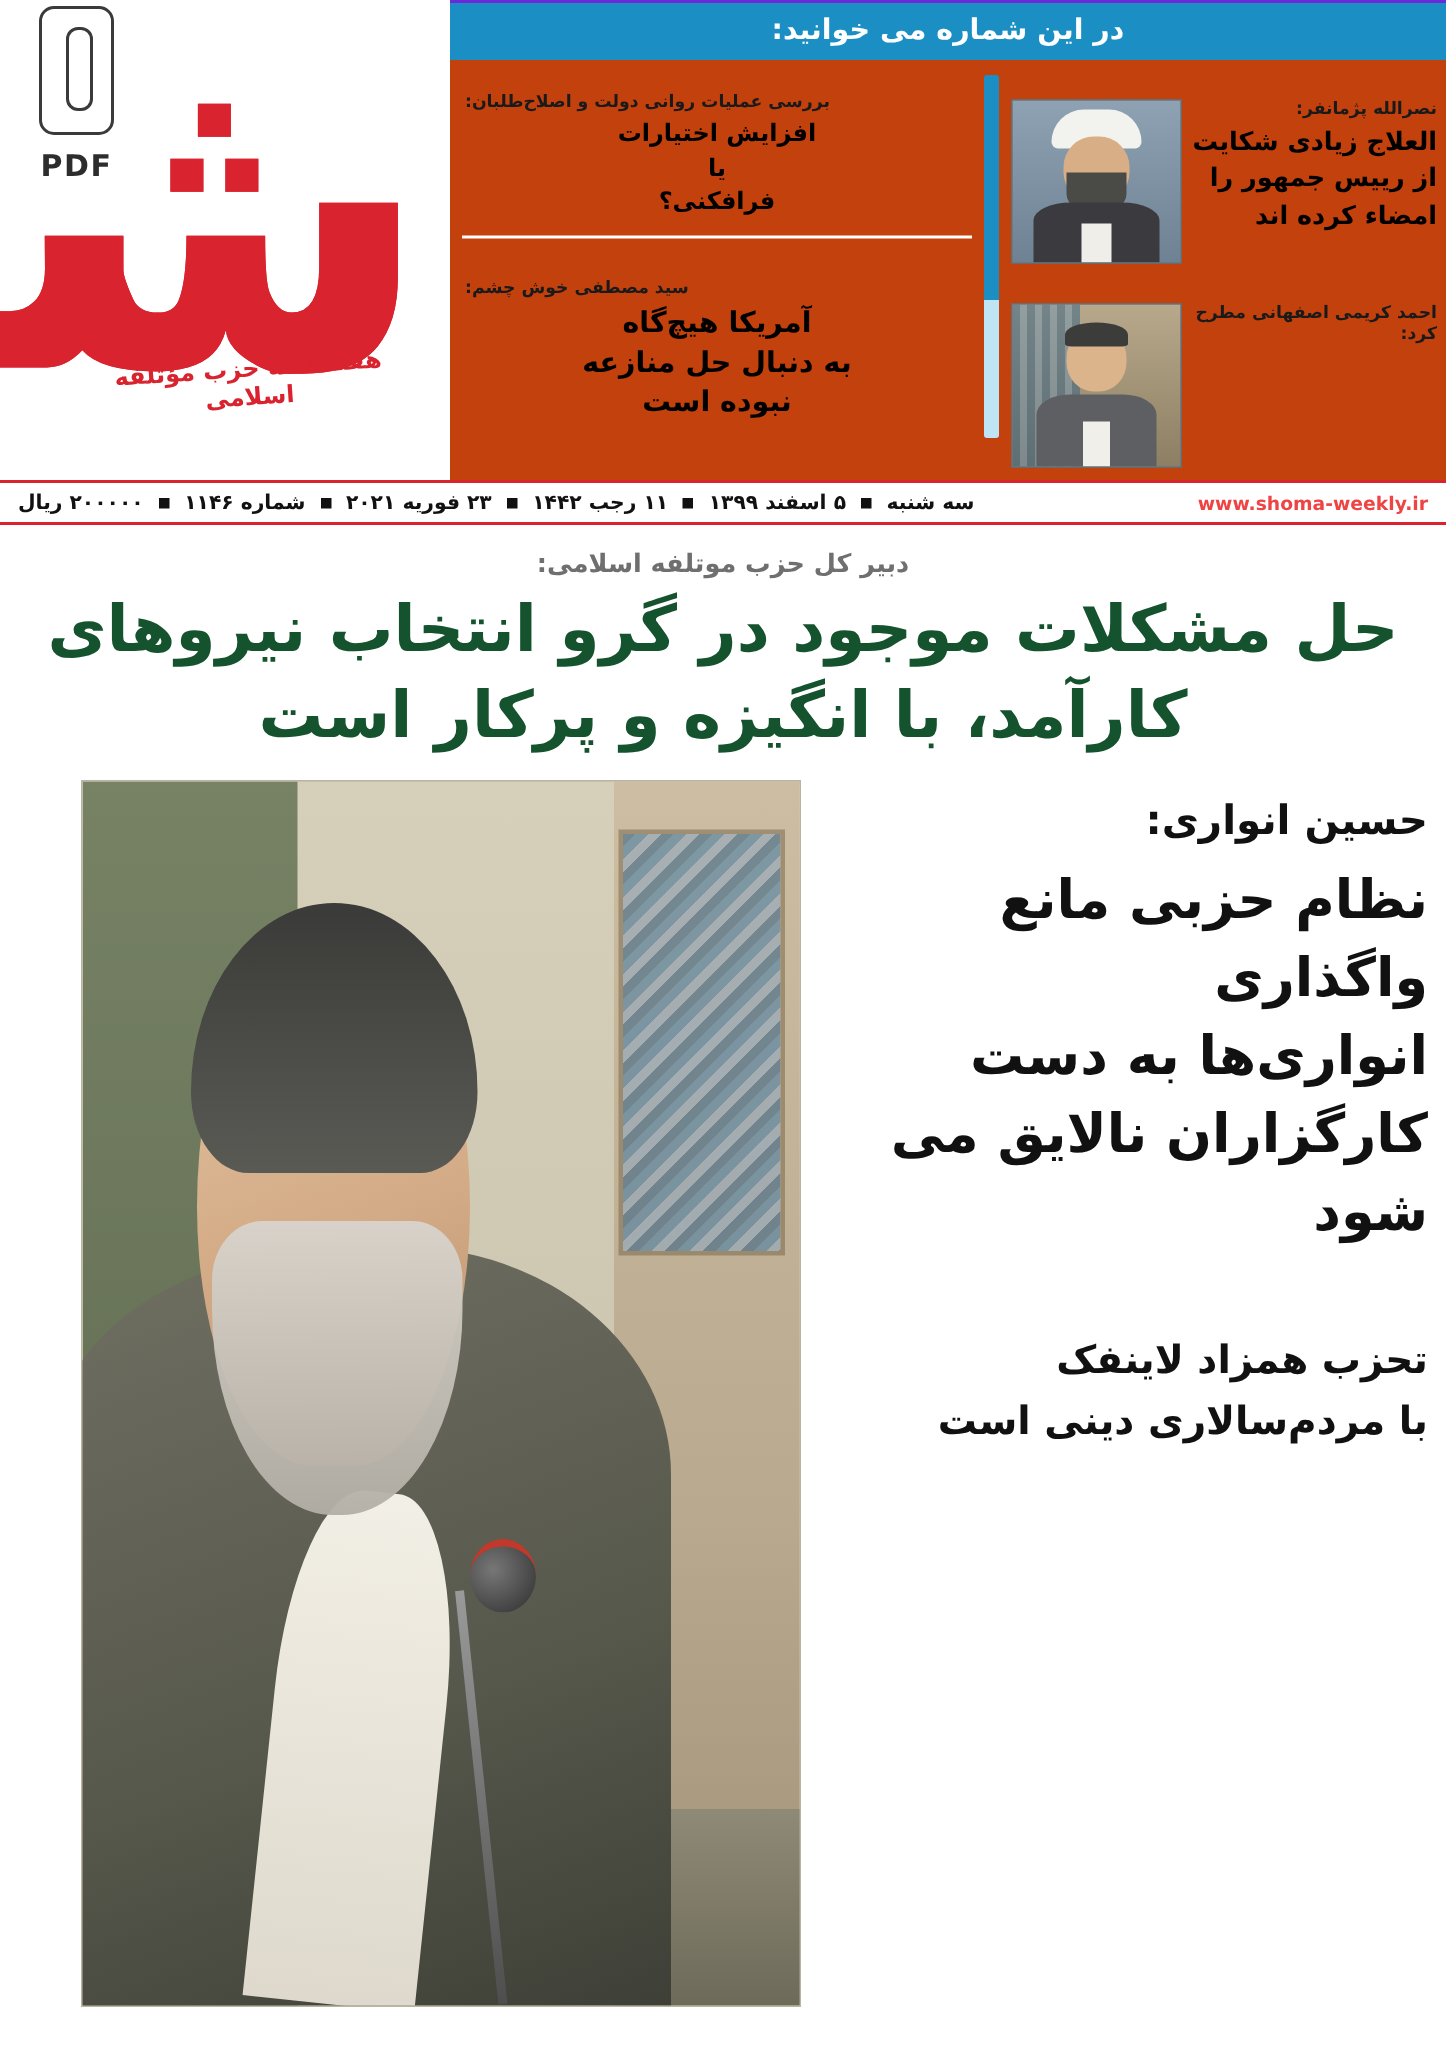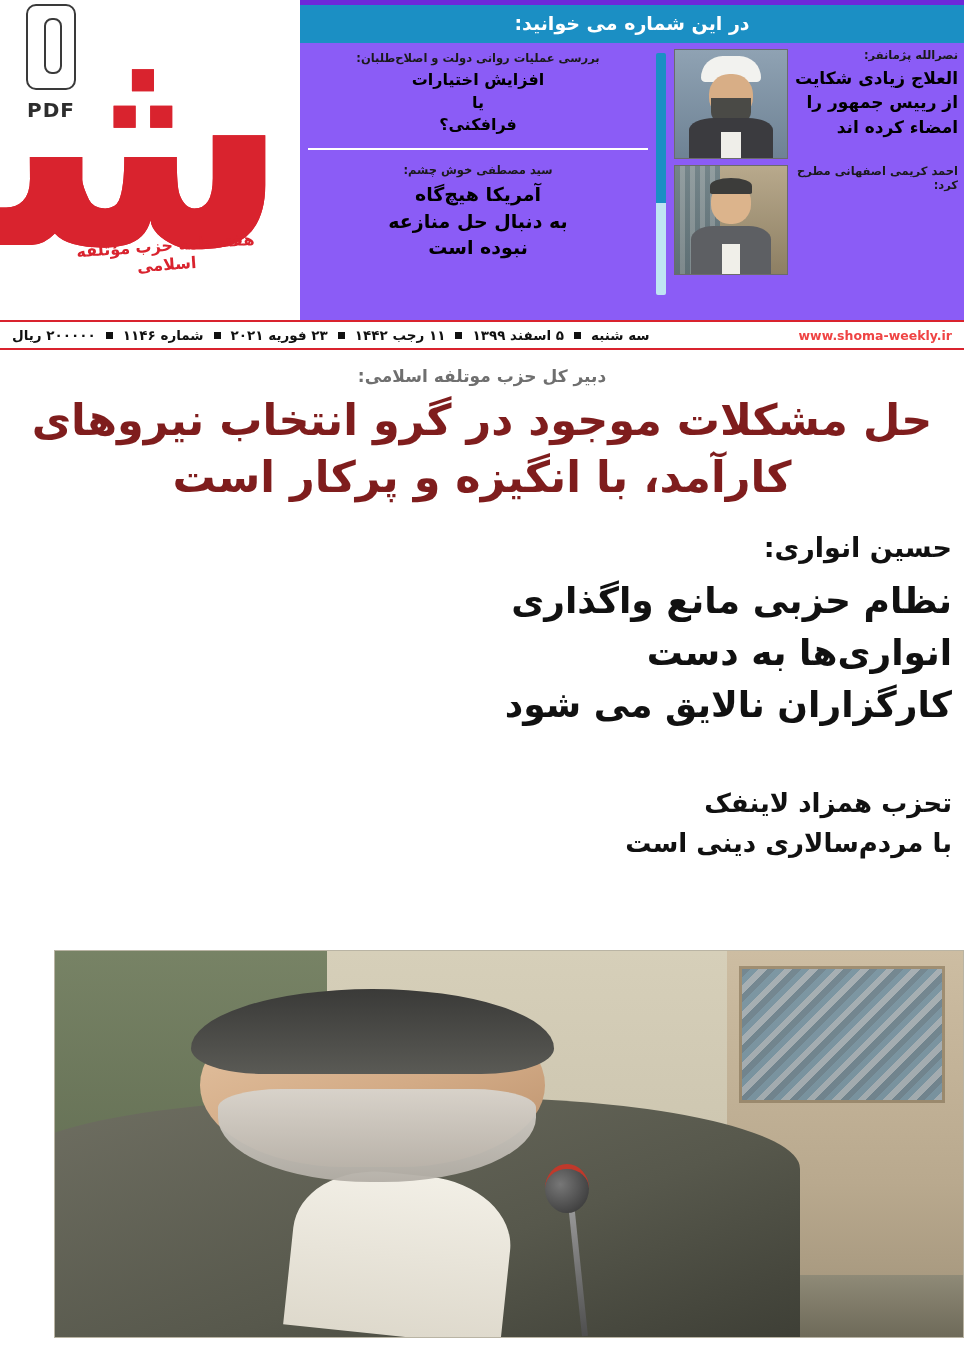--- a/index.html
+++ b/index.html
@@ -76,25 +76,25 @@
     margin-top:8px;
     font-size:20px;
     font-weight:bold;
     color:#2d2d2d;
     letter-spacing:1px;
   }
 
   
   .contents{
     flex:1 1 auto;
-    background:#8b5cf6;
+    background:#c2410c;
     position:relative;
     margin:0;
     padding:0;
-    border-top:5px solid #6d28d9;
+    border-top:2px solid #6d28d9;
   }
   .contents-header{
     background:#1b8fc4;
     color:#ffffff;
     text-align:center;
     font-size:19px;
     font-weight:bold;
     padding:7px 0 9px 0;
     letter-spacing:0px;
   }
@@ -124,20 +124,21 @@
     flex-direction:column;
     gap:4px;
     padding-right:4px;
   }
 
   .brief{
     display:flex;
     flex-direction:row;
     align-items:flex-start;
     gap:7px;
+    margin-top:20px;
   }
   .brief-photo{
     flex:0 0 112px;
     height:108px;
     border:1px solid #6b6b6b;
     background:#6e7f8e;
     position:relative;
     overflow:hidden;
   }
   .brief-text{
@@ -160,22 +161,23 @@
   .brief-lines div{white-space:nowrap;}
 
   .lead-item{
     text-align:center;
     padding:2px 4px 0 4px;
   }
   .lead-kicker{
     font-size:11.5px;
     font-weight:bold;
     color:#1a1a1a;
-    text-align:center;
+    text-align:left;
     margin-bottom:4px;
+    margin-top:12px;
   }
   .lead-lines{
     font-size:16px;
     font-weight:bold;
     color:#000;
     line-height:1.42;
   }
   .lead-lines.small{font-size:19px;line-height:1.4;}
   .lead-sep{
     height:2px;
@@ -221,33 +223,33 @@
     text-align:center;
     font-size:17px;
     font-weight:bold;
     color:#6f6f6f;
     margin-top:16px;
   }
   .main-headline{
     text-align:center;
     font-size:43px;
     font-weight:bold;
-    color:#7f1d1d;
+    color:#14532d;
     line-height:1.32;
     margin:6px 14px 0 14px;
     letter-spacing:-0.5px;
   }
 
   
   .hero{
     position:relative;
     margin-top:14px;
     height:818px;
     display:flex;
-    flex-direction:column;
+    flex-direction:row;
     padding-left:40px;
   }
   .hero-text{
     flex:0 0 430px;
     padding:12px 12px 0 10px;
     box-sizing:border-box;
     text-align:right;
     direction:rtl;
   }
   .hero-name{

